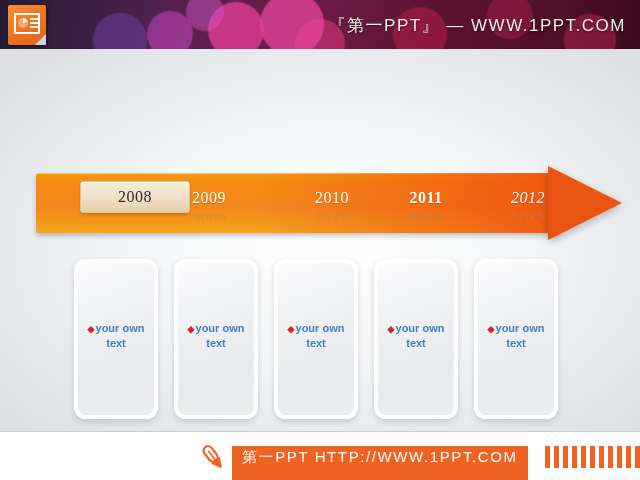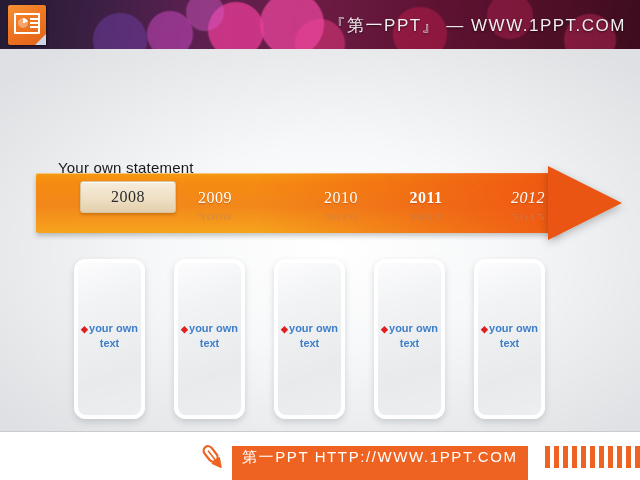--- a/index.html
+++ b/index.html
@@ -132,34 +132,34 @@
   .year .reflect {
     position: absolute; left: 0; top: 19px;
     width: 100%;
     color: rgba(255,255,255,0.20);
     transform: scaleY(-0.55);
     font-size: 16px;
   }
   .year.active {
     top: 8px;
     width: 76px;
-    padding: 6px 9px;
+    padding: 6px 16px;
     color: #2b2b2b;
     text-shadow: none;
     background: linear-gradient(180deg, #f6eddc 0%, #efdfc4 55%, #e3cfac 100%);
     border: 1px solid #d8c49f;
     border-radius: 3px;
     box-shadow: 0 2px 3px rgba(120,60,0,0.30), inset 0 1px 0 rgba(255,255,255,0.8);
   }
 
   
   .card {
     position: absolute;
     top: 210px;
-    width: 71px; height: 160px;
+    width: 84px; height: 160px;
     border-radius: 12px;
     background: linear-gradient(160deg, #fdfdfe 0%, #f2f3f5 28%, #e8eaec 70%, #eceef0 100%);
     box-shadow:
       0 3px 6px rgba(120,130,140,0.30),
       inset 0 0 0 4px rgba(255,255,255,0.95),
       inset 0 2px 4px rgba(255,255,255,0.9);
   }
   .card-text {
     position: absolute;
     left: 7px; right: 7px;
@@ -216,38 +216,37 @@
       <div class="bar b1"></div>
       <div class="bar b2"></div>
       <div class="bar b3"></div>
       <div class="fold"></div>
     </div>
     <div id="header-title">『第一PPT』 — WWW.1PPT.COM</div>
   </div>
 
   <div id="stage">
 
-    <div id="statement">Your own statement</div>
 
     <div id="arrow-wrap">
       <div id="arrow-bar">
         <div class="shade"></div>
       </div>
       <div id="arrow-head"></div>
 
       <div class="year active" style="left:44px;">
         <span>2008</span>
       </div>
 
-      <div class="year" style="left:144px;">
+      <div class="year" style="left:138px;">
         <span>2009</span>
         <span class="reflect">2009</span>
       </div>
 
-      <div class="year" style="left:270px;">
+      <div class="year" style="left:261px;">
         <span>2010</span>
         <span class="reflect">2010</span>
       </div>
 
       <div class="year" style="left:355px;font-weight:bold;">
         <span>2011</span>
         <span class="reflect">2011</span>
       </div>
 
       <div class="year" style="left:457px;font-style:italic;">

